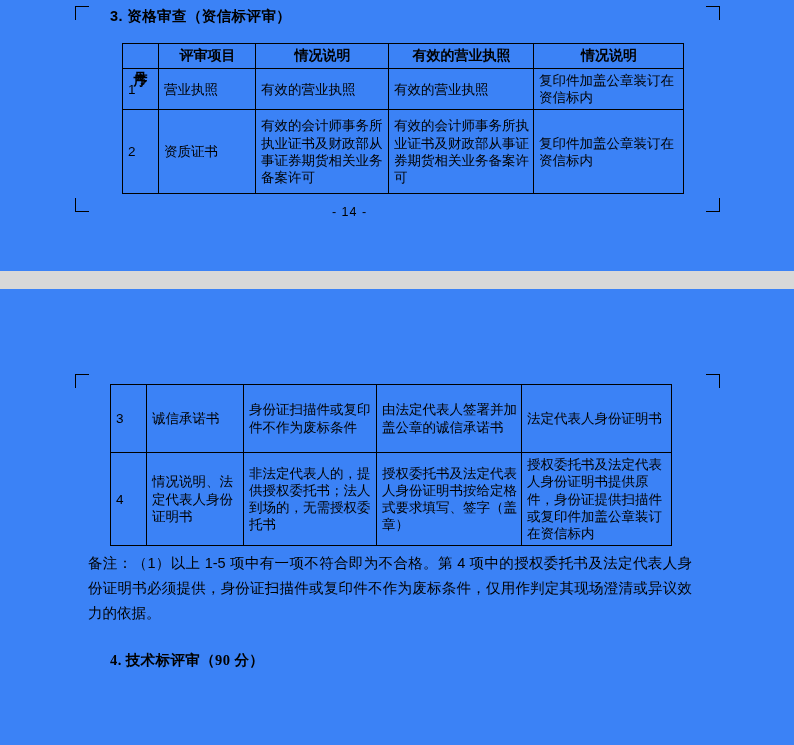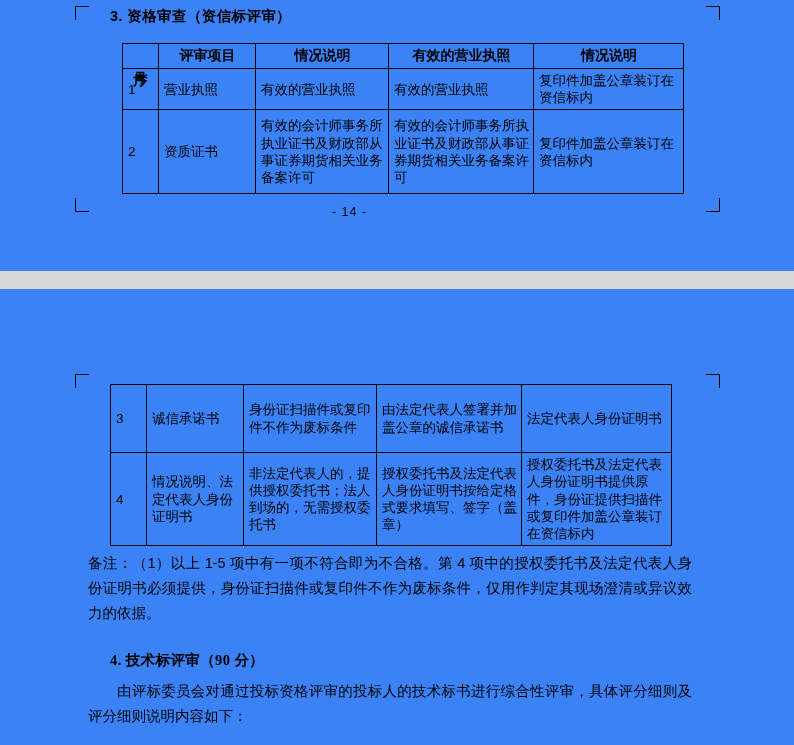--- a/index.html
+++ b/index.html
@@ -191,14 +191,13 @@
         <td>授权委托书及法定代表人身份证明书按给定格式要求填写、签字（盖章）</td>
         <td>授权委托书及法定代表人身份证明书提供原件，身份证提供扫描件或复印件加盖公章装订在资信标内</td>
       </tr>
     </tbody>
   </table>
 
   <div class="para" style="top:262px;">备注：（1）以上 1-5 项中有一项不符合即为不合格。第 4 项中的授权委托书及法定代表人身份证明书必须提供，身份证扫描件或复印件不作为废标条件，仅用作判定其现场澄清或异议效力的依据。</div>
 
   <div class="heading" style="left:110px; top:362px;font-family:Liberation Serif, serif;">4. 技术标评审（90 分）</div>
 
-  <div class="para" style="top:390px; text-indent:29px;">由评标委员会对通过投标资格评审的投标人的技术标书进行综合性评审，具体评分细则及评分细则说明内容如下：</div>
 </div>
 
 </body></html>

